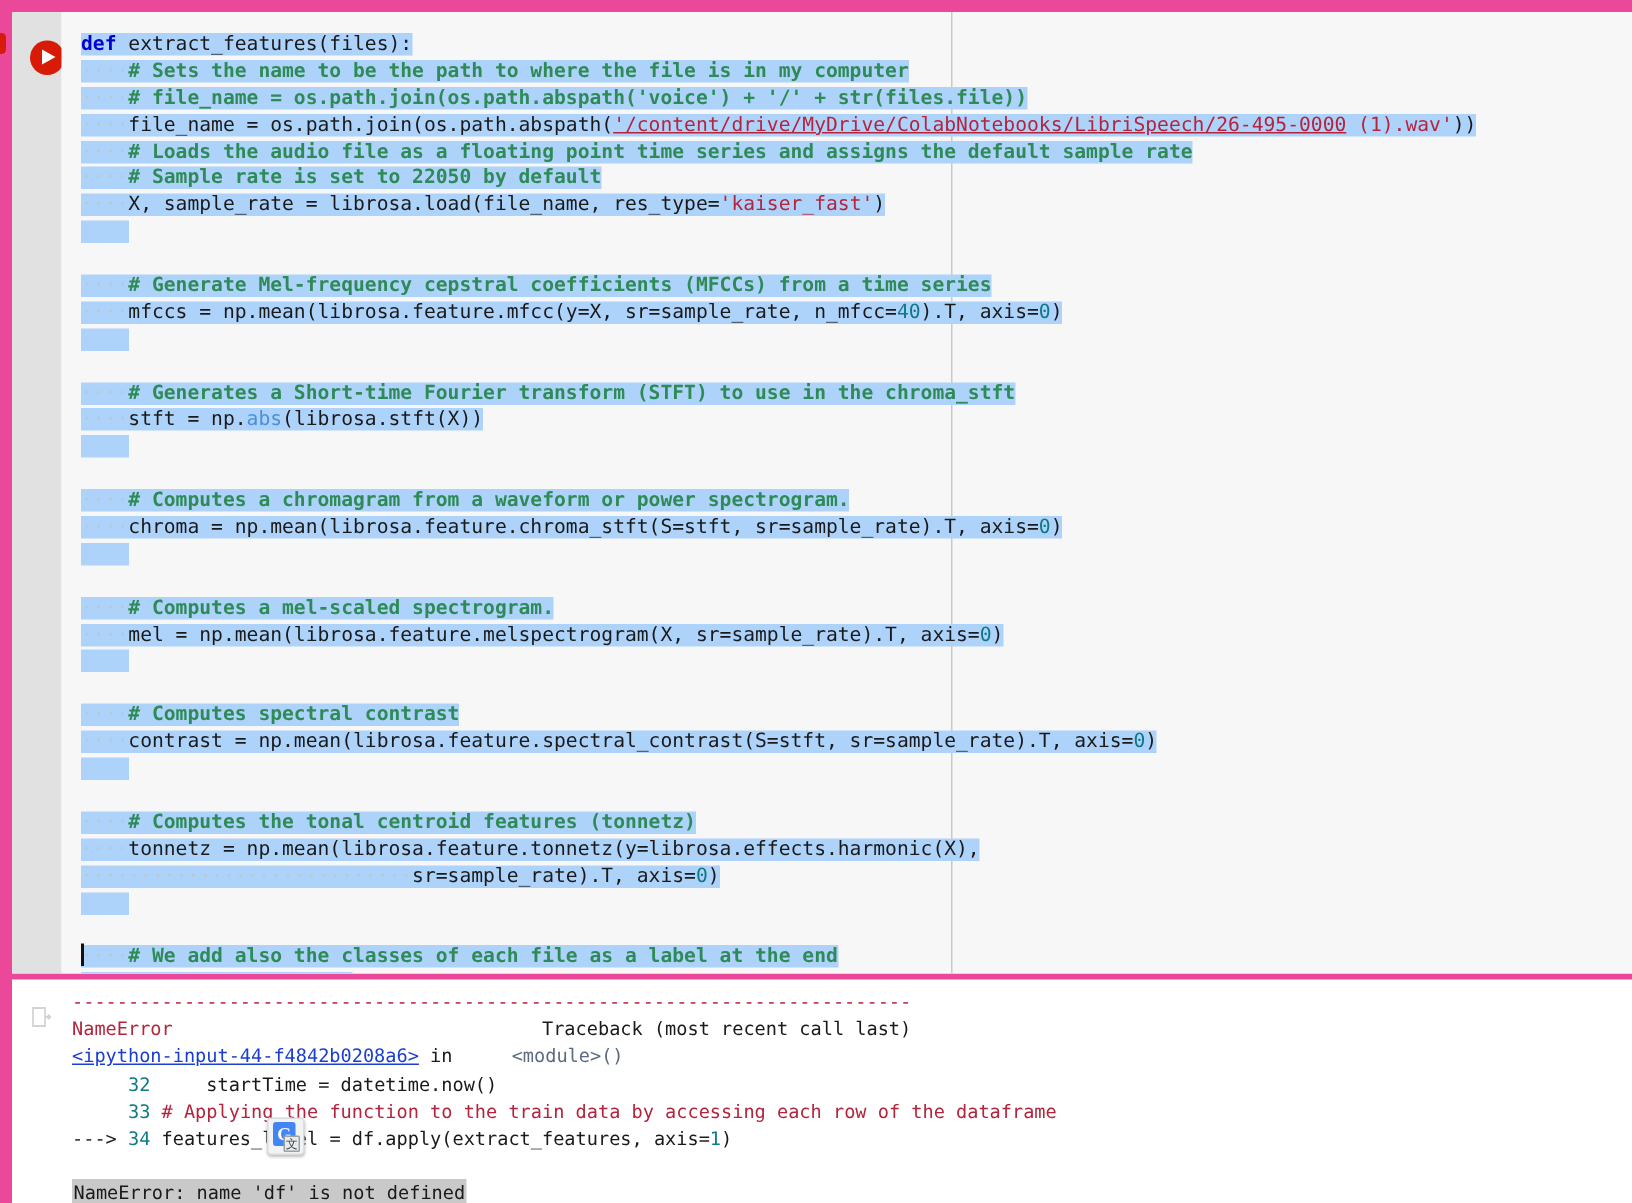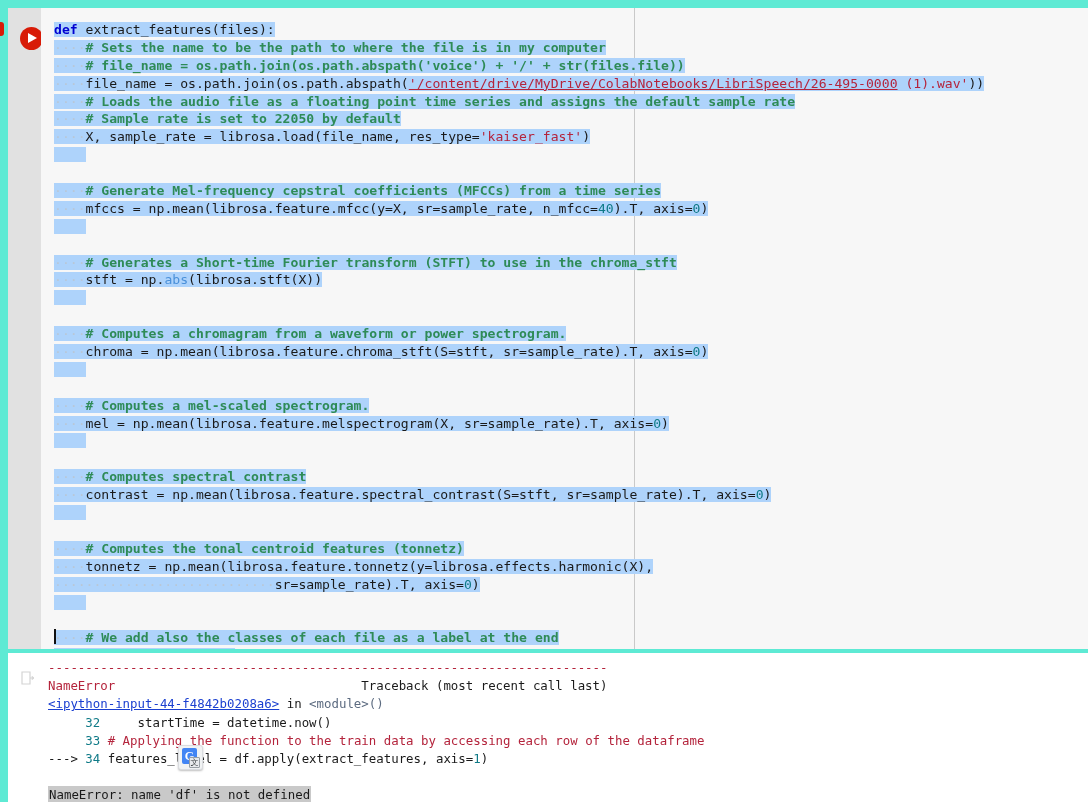--- a/index.html
+++ b/index.html
@@ -9,21 +9,21 @@
     width: 1088px; height: 802px;
     background: #ffffff;
     font-family: "DejaVu Sans Mono", "Liberation Mono", monospace;
     overflow: hidden;
   }
 
   #root {
     position: relative;
     width: 1088px;
     height: 802px;
-    background: #5eead4;
+    background: #ec4899;
   }
 
   
   .edge-sliver {
     position: absolute;
     left: 0; top: 22px;
     width: 4px; height: 14px;
     background: #d81b07;
     border-radius: 0 3px 3px 0;
   }
@@ -127,21 +127,21 @@
     left: 40px; top: 6px;
     font-family: "DejaVu Sans Mono", "Liberation Mono", monospace;
     font-size: 12.4px;
     line-height: 18.2px;
     white-space: pre;
   }
   .out-lines .oln { height: 18.2px; white-space: pre; }
   .o-red    { color: #b4243c; }
   .o-black  { color: #1a1a1a; }
   .o-link   { color: #1a3fd0; text-decoration: underline; cursor: pointer; }
-  .o-gray   { color: #5c6b80; }
+  .o-gray   { color: #5c6b80; margin-left: 32px; }
   .o-num    { color: #0f7a87; }
   .o-dash   { color: #b4243c; letter-spacing: 0px; }
   .err-final {
     display: inline-block;
     background: #c9c9c9;
     color: #1a1a1a;
     padding: 0 1px;
   }
 
   

